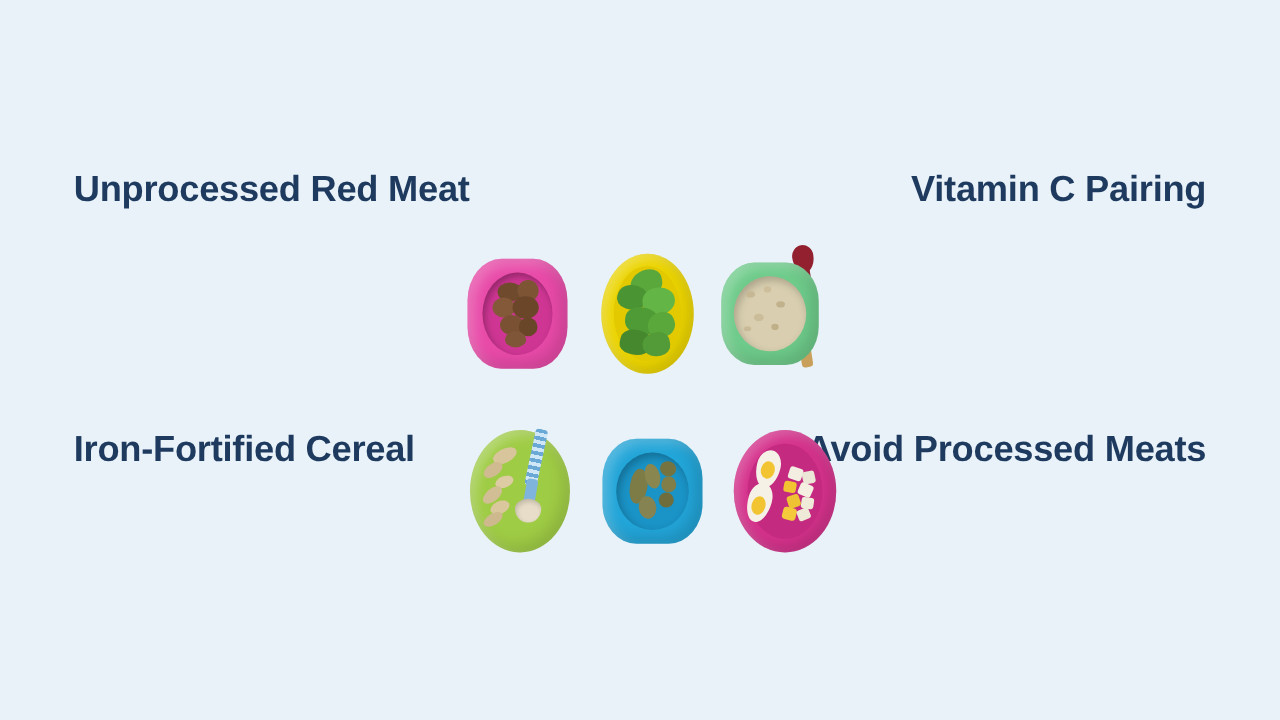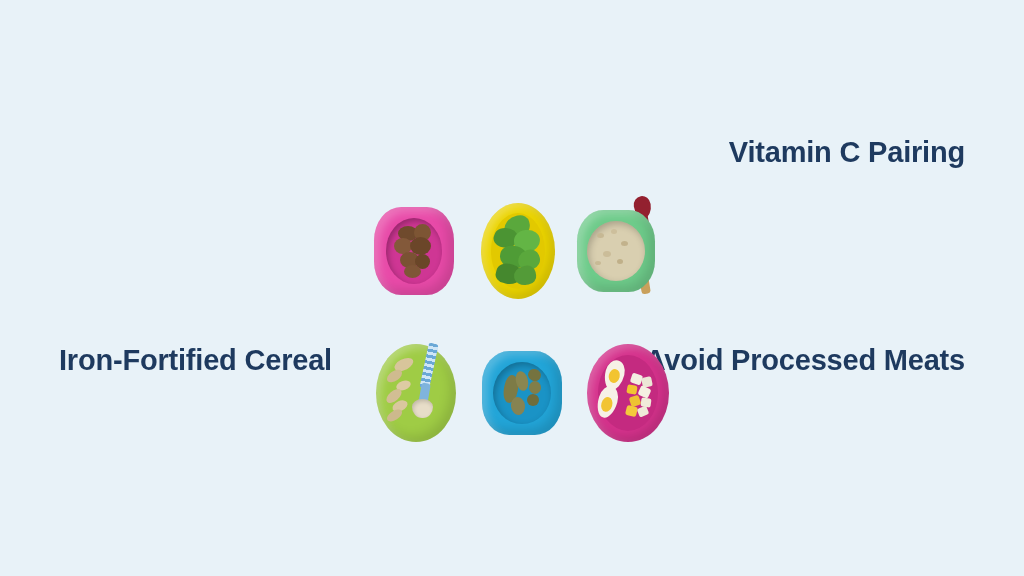--- a/index.html
+++ b/index.html
@@ -84,20 +84,21 @@
   .spoon-bowl {
     position: absolute;
     border-radius: 50% 50% 48% 48% / 42% 42% 58% 58%;
   }
 </style>
 </head>
 <body>
 
 <div class="slide">
 
+  <div class="label label-tl">Unprocessed Red Meat</div>
 
   <div class="label label-bl">Iron-Fortified Cereal</div>
 
   <div class="label label-tr">Vitamin C Pairing</div>
 
   <div class="label label-br">Avoid Processed Meats</div>
 
   <div class="food-row food-row-top">
 
     <div class="dish" style="width:92px;height:100px;">

